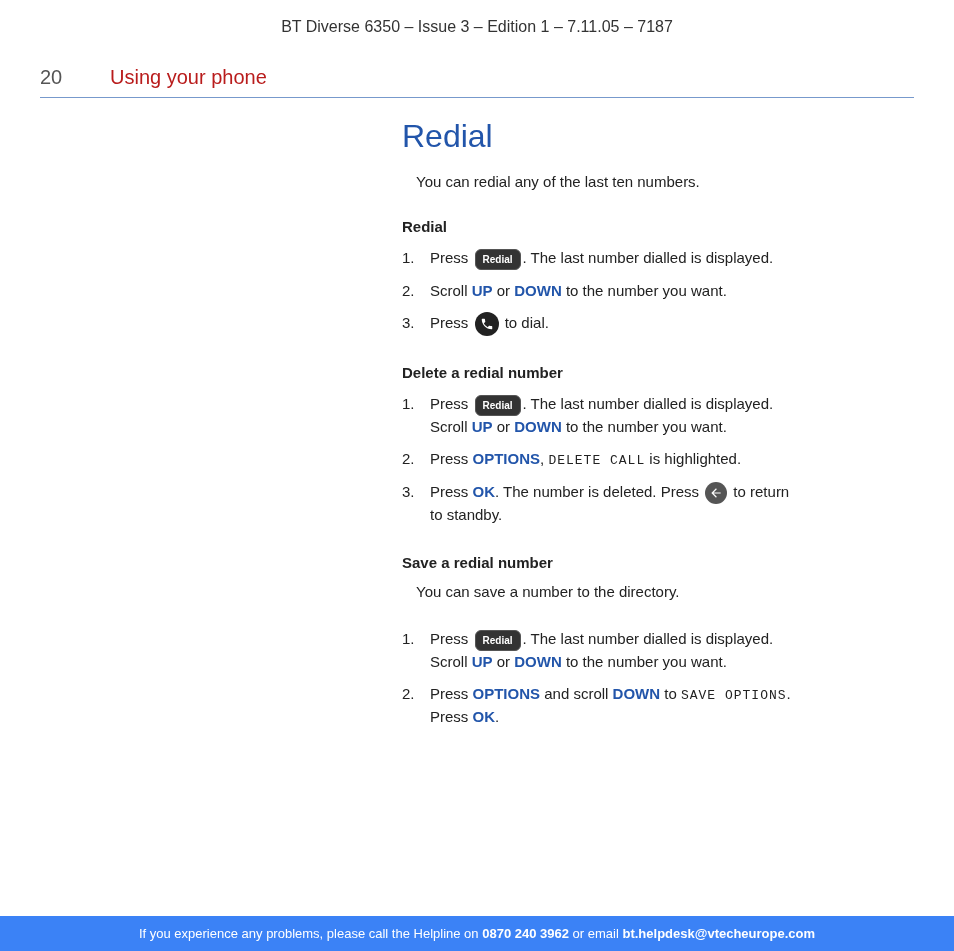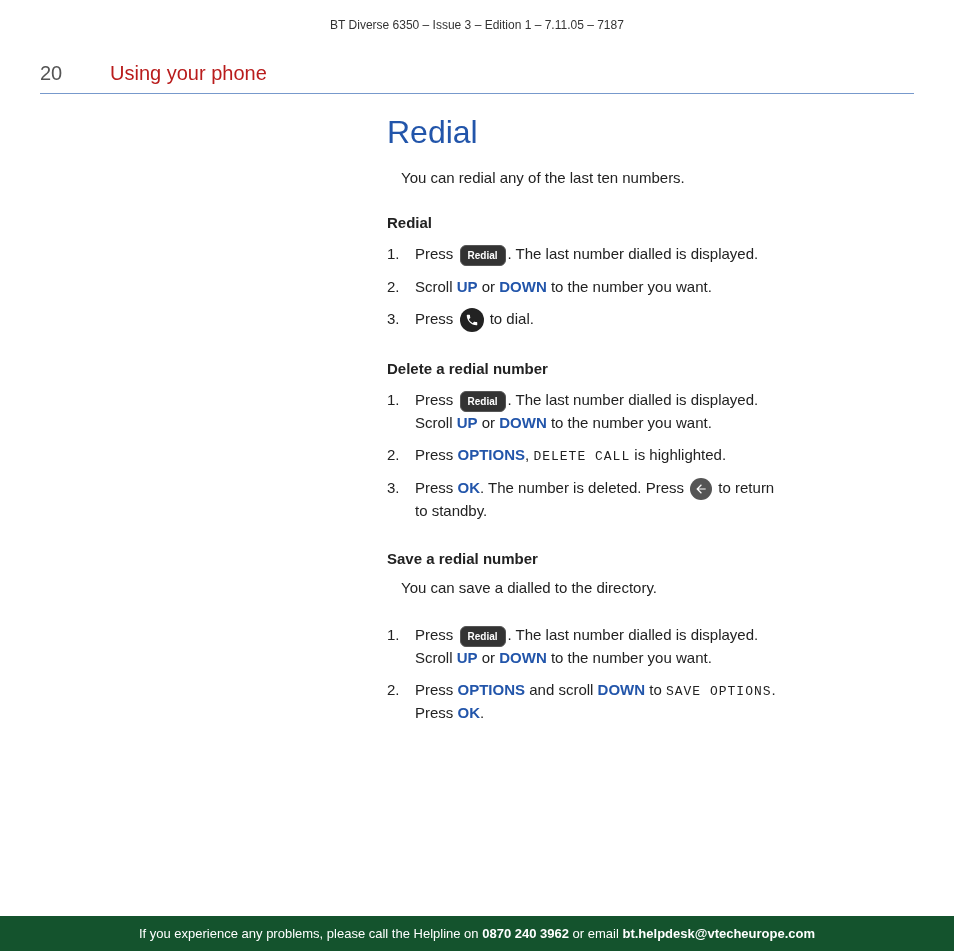--- a/index.html
+++ b/index.html
@@ -14,21 +14,21 @@
       background: #ffffff;
       font-family: Arial, Helvetica, sans-serif;
       font-size: 15px;
       color: #222222;
       position: relative;
     }
 
     .page-header {
       text-align: center;
       padding: 18px 0 12px 0;
-      font-size: 12px;
+      font-size: 16px;
       color: #333;
     }
 
     .section-header {
       display: flex;
       align-items: flex-start;
       padding: 18px 40px 0 40px;
       margin-bottom: 0;
     }
 
@@ -45,21 +45,21 @@
     }
 
     .divider {
       border: none;
       border-top: 1.5px solid #7799cc;
       margin: 8px 40px 0 40px;
     }
 
     .content-area {
       display: flex;
-      padding: 0 37px;
+      padding: 0 52px;
     }
 
     .left-col {
       width: 330px;
       min-width: 330px;
       flex-shrink: 0;
     }
 
     .right-col {
       flex: 1;
@@ -149,21 +149,21 @@
       font-family: 'Courier New', Courier, monospace;
       font-size: 13px;
       letter-spacing: 1px;
     }
 
     .page-footer {
       position: absolute;
       bottom: 0;
       left: 0;
       right: 0;
-      background: #14532d;
+      background: #3b82f6;
       color: #fff;
       text-align: center;
       padding: 10px;
       font-size: 13px;
     }
 
     .footer-link {
       color: #fff;
       font-weight: bold;
     }
@@ -236,21 +236,21 @@
           Press <span class="btn-blue">OK</span>. The number is deleted. Press <span class="phone-icon" style="background:#555; width:22px; height:22px;">
             <svg viewBox="0 0 24 24" xmlns="http://www.w3.org/2000/svg">
                 <path d="M20 11H7.83l5.59-5.59L12 4l-8 8 8 8 1.41-1.41L7.83 13H20v-2z" fill="white"></path>
               </svg>
           </span> to return<br>to standby.
         </span>
       </li>
     </ol>
 
     <div class="subsection-title">Save a redial number</div>
-    <div class="intro-text">You can save a dialled to the directory.</div>
+    <div class="intro-text">You can save a number to the directory.</div>
     <ol class="steps-list">
       <li>
         <span class="step-num">1.</span>
         <span class="step-content">
           Press <span class="redial-btn">Redial</span>. The last number dialled is displayed.<br>
           Scroll <span class="btn-blue">UP</span> or <span class="btn-blue">DOWN</span> to the number you want.
         </span>
       </li>
       <li>
         <span class="step-num">2.</span>

